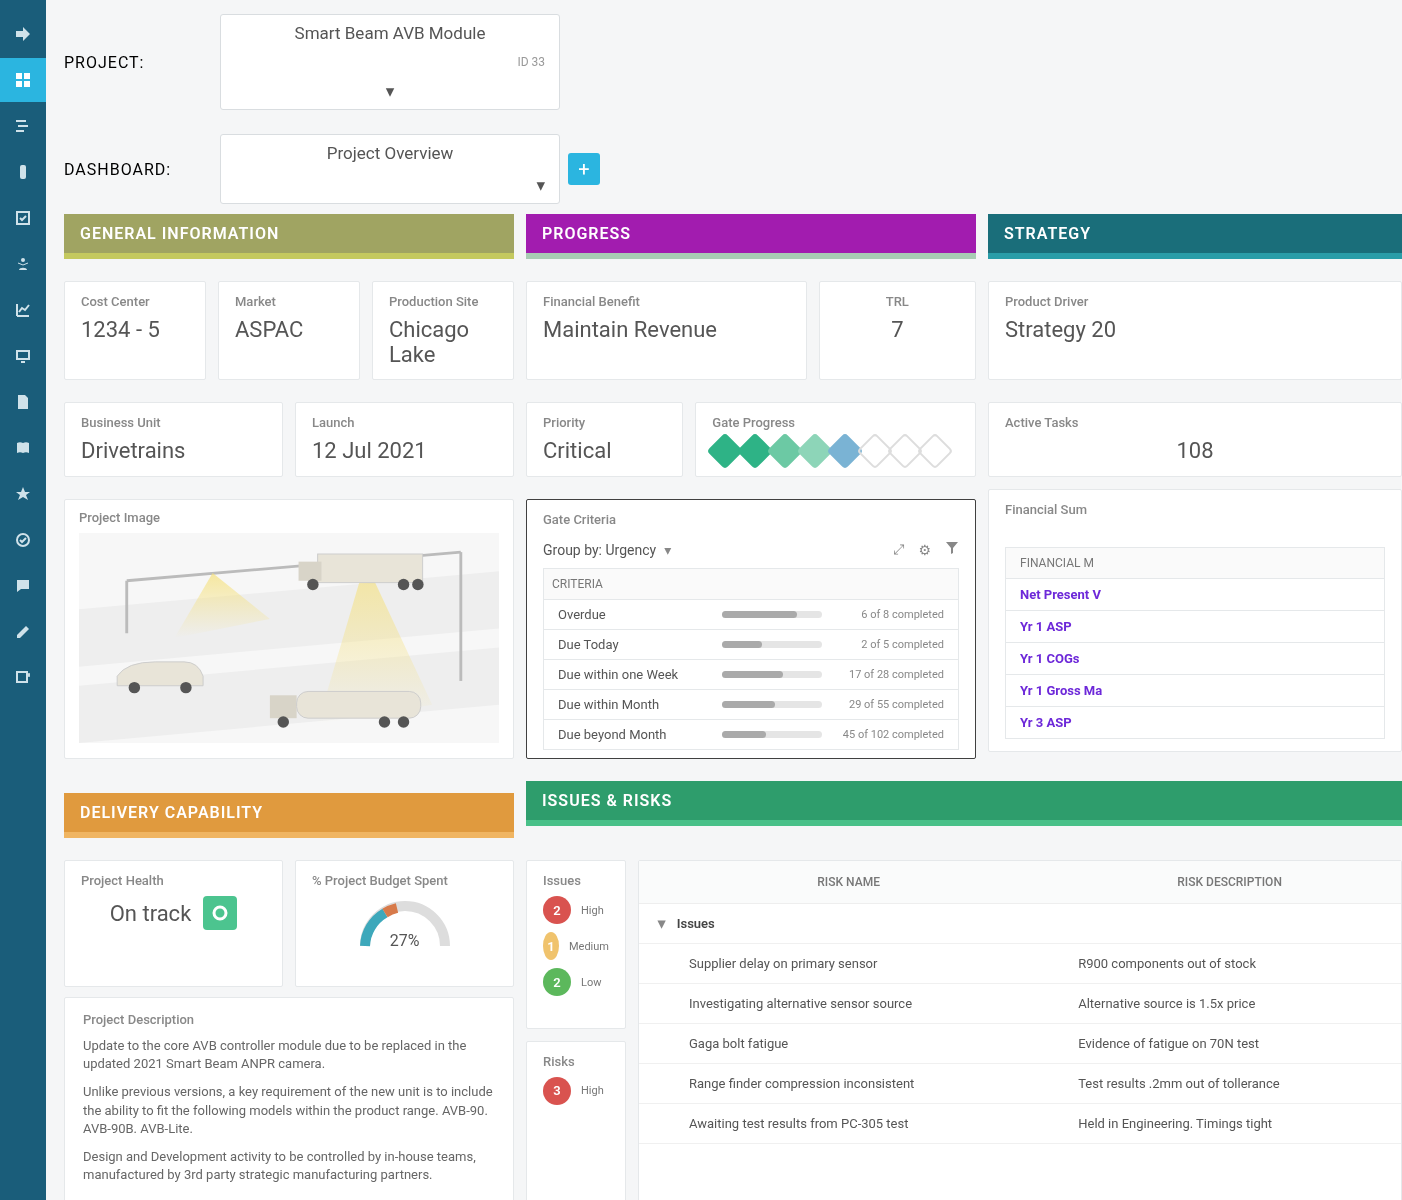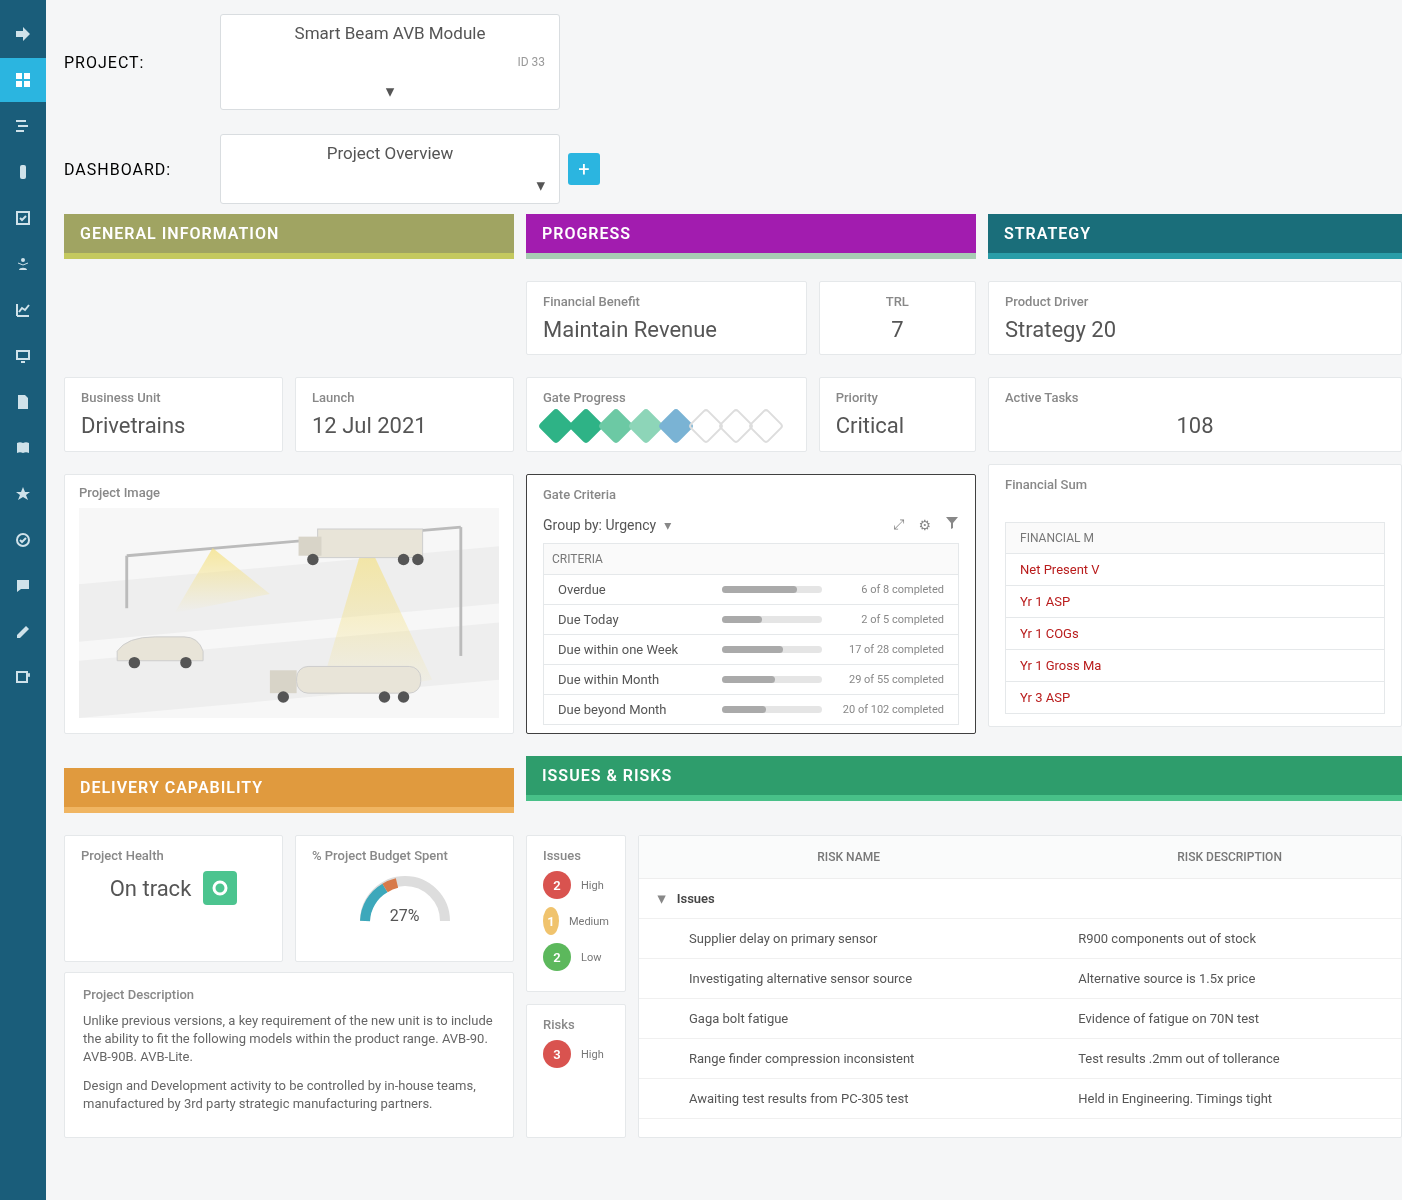--- a/index.html
+++ b/index.html
@@ -53,21 +53,21 @@
 .health-badge { width:34px; height:34px; background:#4cc48f; border-radius:4px; display:inline-flex; align-items:center; justify-content:center; color:#fff; margin-left:12px; }
 .health-row { display:flex; align-items:center; justify-content:center; }
 .desc-card { background:#fff; border:1px solid #e5e8ea; border-radius:2px; padding:14px 18px; margin-top:10px; }
 .desc-card p { font-size:13px; color:#666; margin-bottom:10px; line-height:1.4; }
 .desc-title { font-size:13px; color:#888; font-weight:500; margin-bottom:10px; }
 .risk-table { width:100%; border-collapse:collapse; font-size:13px; }
 .risk-table th { text-align:center; font-size:12px; color:#777; font-weight:500; padding:14px 10px; background:#fafbfb; border-bottom:1px solid #eee; }
 .risk-table td { padding:12px 20px; border-bottom:1px solid #f0f0f0; color:#555; }
 .risk-group-row td { font-weight:600; color:#444; padding-left:40px; }
 .risk-group-row .chev{ display:inline-block; transform:rotate(90deg); margin-right:10px; margin-left:-20px; color:#888; font-size:10px;}
-.fin-table-row { border:1px solid #e5e8ea; border-top:none; padding:8px 14px; font-size:13px; color:#b91c1c; }
+.fin-table-row { border:1px solid #e5e8ea; border-top:none; padding:8px 14px; font-size:13px; color:#6d28d9;font-weight:bold; }
 .fin-table-header { border:1px solid #e5e8ea; padding:8px 14px; font-size:12px; color:#777; background:#fafafa; }
 svg.proj-img { width:100%; height:210px; }
 .wide-2 { grid-column:2 / span 2; }
 .chevron-down::after { content:"▾"; color:#888; margin-left:8px; }
 </style>
 </head>
 <body>
 
 <div class="sidebar">
   <div class="sidebar-item">
@@ -184,20 +184,34 @@
       </div>
     <div class="col-progress">
         <div class="section-header hdr-progress">PROGRESS</div>
         <div class="hdr-progress-bar"></div>
       </div>
     <div class="col-strategy">
         <div class="section-header hdr-strategy">STRATEGY</div>
         <div class="hdr-strategy-bar"></div>
       </div>
 
+    <div class="cards-row col-general">
+      <div class="card">
+          <div class="card-label">Cost Center</div>
+          <div class="card-value">1234 - 5</div>
+        </div>
+      <div class="card">
+          <div class="card-label">Market</div>
+          <div class="card-value">ASPAC</div>
+        </div>
+      <div class="card">
+          <div class="card-label">Production Site</div>
+          <div class="card-value">Chicago Lake</div>
+        </div>
+    </div>
     <div class="cards-row col-progress">
       <div class="card" style="flex:2">
           <div class="card-label">Financial Benefit</div>
           <div class="card-value">Maintain Revenue</div>
         </div>
       <div class="card" style="flex:1;text-align:center">
           <div class="card-label">TRL</div>
           <div class="card-value">7</div>
         </div>
     </div>
@@ -212,37 +226,37 @@
       <div class="card">
           <div class="card-label">Business Unit</div>
           <div class="card-value">Drivetrains</div>
         </div>
       <div class="card">
           <div class="card-label">Launch</div>
           <div class="card-value">12 Jul 2021</div>
         </div>
     </div>
     <div class="cards-row col-progress">
+      <div class="card" style="flex:1">
+          <div class="card-label">Priority</div>
+          <div class="card-value">Critical</div>
+        </div>
       <div class="card" style="flex:2">
           <div class="card-label">Gate Progress</div>
         <div class="diamonds">
           <div class="diamond d-green1"></div>
             <div class="diamond d-green2"></div>
             <div class="diamond d-green3"></div>
             <div class="diamond d-green4"></div>
             <div class="diamond d-blue"></div>
             <div class="diamond d-empty"></div>
             <div class="diamond d-empty"></div>
             <div class="diamond d-empty"></div>
         </div>
       </div>
-      <div class="card" style="flex:1">
-          <div class="card-label">Priority</div>
-          <div class="card-value">Critical</div>
-        </div>
     </div>
     <div class="cards-row col-strategy">
       <div class="card" style="text-align:center">
           <div class="card-label" style="text-align:left">Active Tasks</div>
           <div class="card-value">108</div>
         </div>
     </div>
 
     <div class="project-image-card col-general">
       <div class="card-label">Project Image</div>
@@ -327,21 +341,21 @@
             <div class="gc-bar">
               <div class="gc-bar-fill" style="width:53%"></div>
             </div>
             <div class="gc-count">29 of 55 completed</div>
           </div>
           <div class="gc-row">
             <div class="gc-name">Due beyond Month</div>
             <div class="gc-bar">
               <div class="gc-bar-fill" style="width:44%"></div>
             </div>
-            <div class="gc-count">20 of 102 completed</div>
+            <div class="gc-count">45 of 102 completed</div>
           </div>
         </div>
     </div>
 
     <div class="col-strategy">
       <div class="card" style="margin-top:0">
           <div class="card-label">Financial Sum</div>
         <div style="margin-top:30px">
           <div class="fin-table-header">FINANCIAL M</div>
           <div id="fin-rows">
@@ -384,20 +398,21 @@
               <path d="M10 50 A40 40 0 0 1 90 50" fill="none" stroke="#ddd" stroke-width="10"></path>
               <path d="M10 50 A40 40 0 0 1 30 17" fill="none" stroke="#3da8bb" stroke-width="10"></path>
               <path d="M30 17 A40 40 0 0 1 42 12" fill="none" stroke="#d77a4a" stroke-width="10"></path>
             </svg>
             <div style="position:relative;top:-24px;font-size:16px;color:#555">27%</div>
           </div>
         </div>
       </div>
       <div class="desc-card">
         <div class="desc-title">Project Description</div>
+        <p>Update to the core AVB controller module due to be replaced in the updated 2021 Smart Beam ANPR camera.</p>
         <p>Unlike previous versions, a key requirement of the new unit is to include the ability to fit the following models within the product range. AVB-90. AVB-90B. AVB-Lite.</p>
         <p>Design and Development activity to be controlled by in-house teams, manufactured by 3rd party strategic manufacturing partners.</p>
       </div>
     </div>
 
     <div class="wide-2" style="display:flex;gap:12px;margin-top:10px">
       <div style="width:100px;display:flex;flex-direction:column;gap:12px">
         <div class="card">
           <div class="card-label">Issues</div>
           <div class="traffic">

